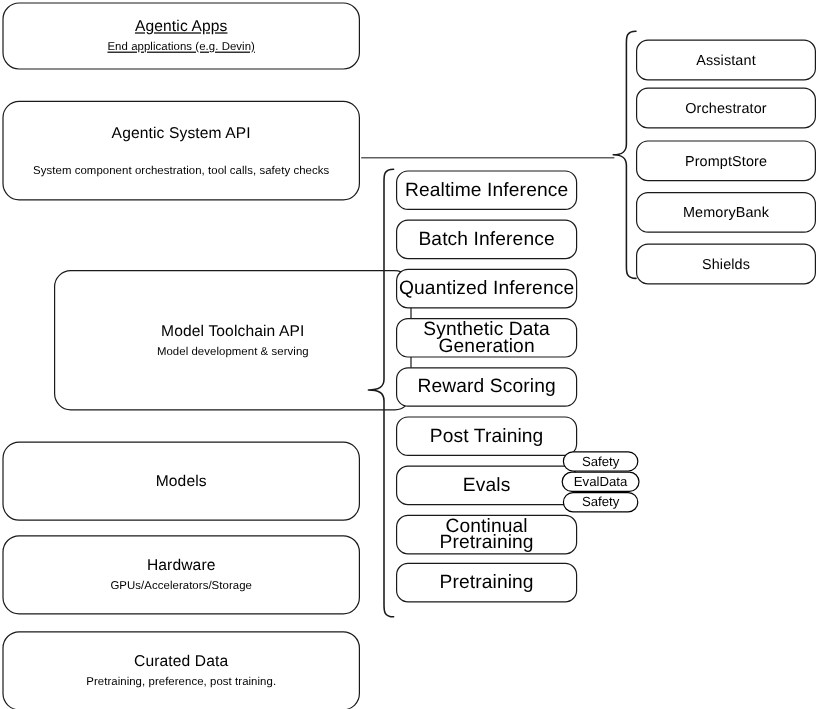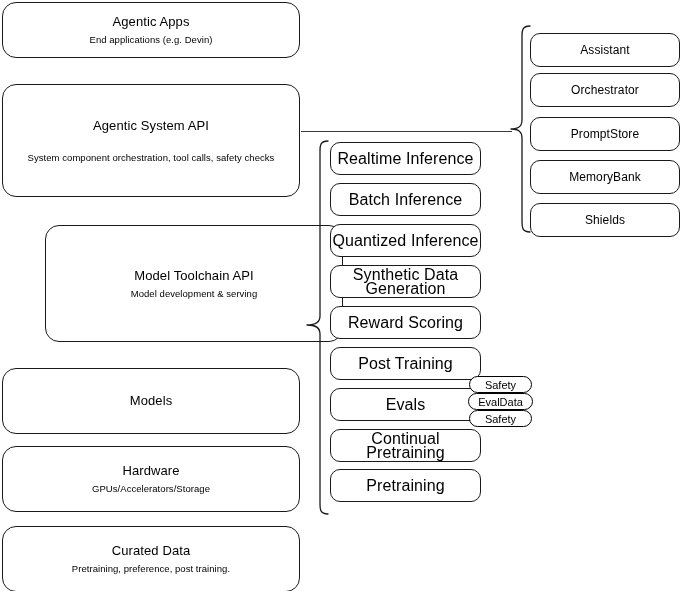--- a/index.html
+++ b/index.html
@@ -96,26 +96,26 @@
     position: absolute;
     height: 0;
     border-top: 1px solid #3a3a3a;
   }
 </style>
 </head>
 <body>
 
 <div id="canvas">
 
-  <div class="box layer" style="top:2px; height:56px;">
+  <div class="box layer" style="top:2px; height:56px;text-decoration:underline;">
     <div class="title">Agentic Apps</div>
     <div class="subtitle">End applications (e.g. Devin)</div>
   </div>
 
-  <div class="box layer" style="top:84px; height:113px;gap:14px;">
+  <div class="box layer" style="top:84px; height:83px;gap:14px;">
     <div class="title">Agentic System API</div>
     <div class="subtitle">System component orchestration, tool calls, safety checks</div>
   </div>
 
   <div class="box layer" style="top:225px; height:117px;margin-left:43px;">
     <div class="title">Model Toolchain API</div>
     <div class="subtitle">Model development &amp; serving</div>
   </div>
 
   <div class="box layer" style="top:368px; height:66px;">

